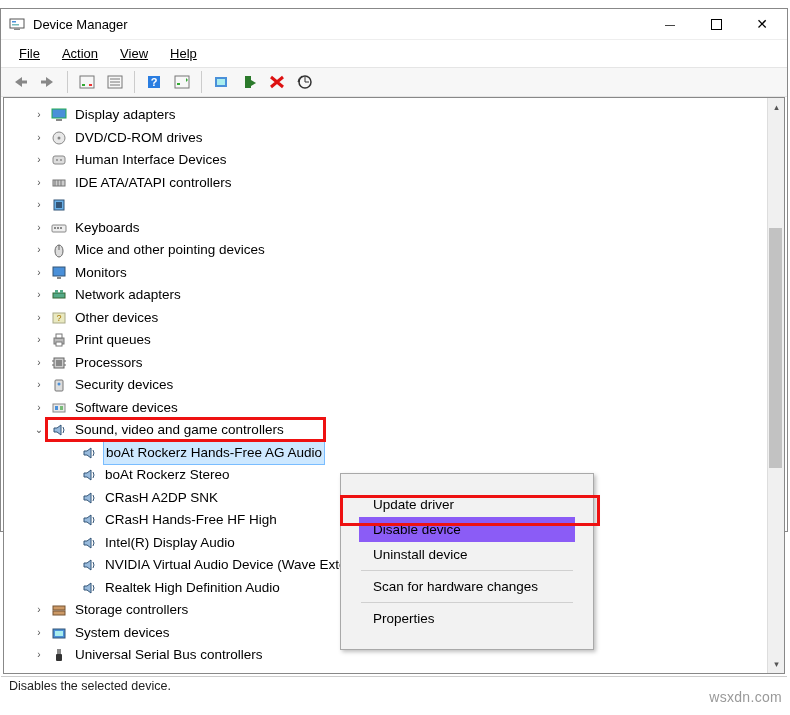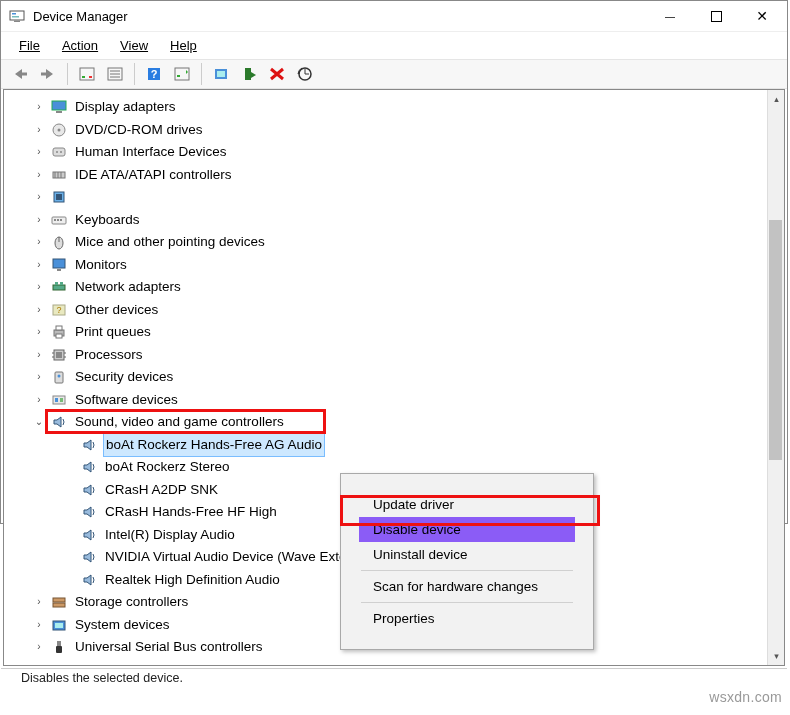--- a/index.html
+++ b/index.html
@@ -7,21 +7,21 @@
   body {
     font-family: "Segoe UI", Tahoma, sans-serif;
     font-size: 13px;
     color: #000;
     background: #fff;
     width: 790px;
     height: 715px;
     position: relative;
     overflow: hidden;
   }
-  .window { border: 1px solid #888; width: 788px; height: 524px; display: flex; flex-direction: column; background:#fff;}
+  .window { border: 1px solid #888; width: 788px; height: 524px; display: flex; flex-direction: column; background:#fff;margin-top:8px;}
   .titlebar {
     display: flex; align-items: center; height: 32px; padding: 0 2px 0 8px;
     background: #fff; border-bottom: 1px solid #eee;
   }
   .titlebar .t-icon { width: 16px; height: 16px; margin-right: 8px; display:inline-flex; align-items:center; justify-content:center;}
   .titlebar .title { flex: 0 0 auto; font-size: 13px; }
   .titlebar .spacer { flex: 1; }
   .winctl { width: 46px; height: 30px; display:flex; align-items:center; justify-content:center; font-family: "Segoe MDL2 Assets","Segoe UI Symbol",sans-serif; font-size:10px;}
   .winctl.close { font-size: 14px; font-weight: 300;}
   .menubar {
@@ -39,21 +39,21 @@
   .tsep { width:1px; height:22px; background:#ccc; margin:0 4px;}
   .content-wrap { flex:1; display:flex; border-top: none; position:relative;}
   .tree-panel { flex:1; border:1px solid #888; margin:0 2px 2px 2px; overflow:hidden; position:relative; background:#fff;}
   .tree { padding: 6px 0 6px 0; font-size:13.5px; line-height:22.5px; height:100%; overflow:hidden;}
   .row { display:flex; align-items:center; height:22.5px; white-space:nowrap; padding-left:28px;}
   .row.child { padding-left: 76px;}
   .twisty { width:14px; display:inline-flex; justify-content:center; color:#555; font-size:10px; margin-right:4px;}
   .dev-icon { width:18px; height:18px; display:inline-flex; align-items:center; justify-content:center; margin-right:6px;}
   .row.selected .label-txt { background:#cde8ff; outline:1px solid #7abdff; padding:0 2px;}
   .redbox-sound { position:absolute; left:41px; top:319px; width:281px; height:25px; border:3px solid #e11; pointer-events:none;}
-  .statusbar { height:22px; border-top:1px solid #ccc; padding:2px 20px; font-size:12.5px; color:#222;}
+  .statusbar { height:22px; border-top:1px solid #ccc; padding:2px 8px; font-size:12.5px; color:#222;}
   .scrollbar-v { position:absolute; right:0; top:0; width:17px; height:100%; background:#f0f0f0; border-left:1px solid #ddd;}
   .scroll-thumb { position:absolute; right:2px; top:130px; width:13px; height:240px; background:#c2c2c2; border-radius:0;}
   .scroll-arrow { position:absolute; width:17px; height:17px; display:flex; align-items:center; justify-content:center; font-size:9px; color:#555;}
   .scroll-arrow.up{top:0;} .scroll-arrow.down{bottom:0;}
 
   .context-menu {
     position:absolute; left:340px; top:456px; width:254px;
     background:#f2f2f2; border:1px solid #a9a9a9; box-shadow:2px 2px 4px rgba(0,0,0,0.25);
     padding:18px;
     margin-top:17px;

